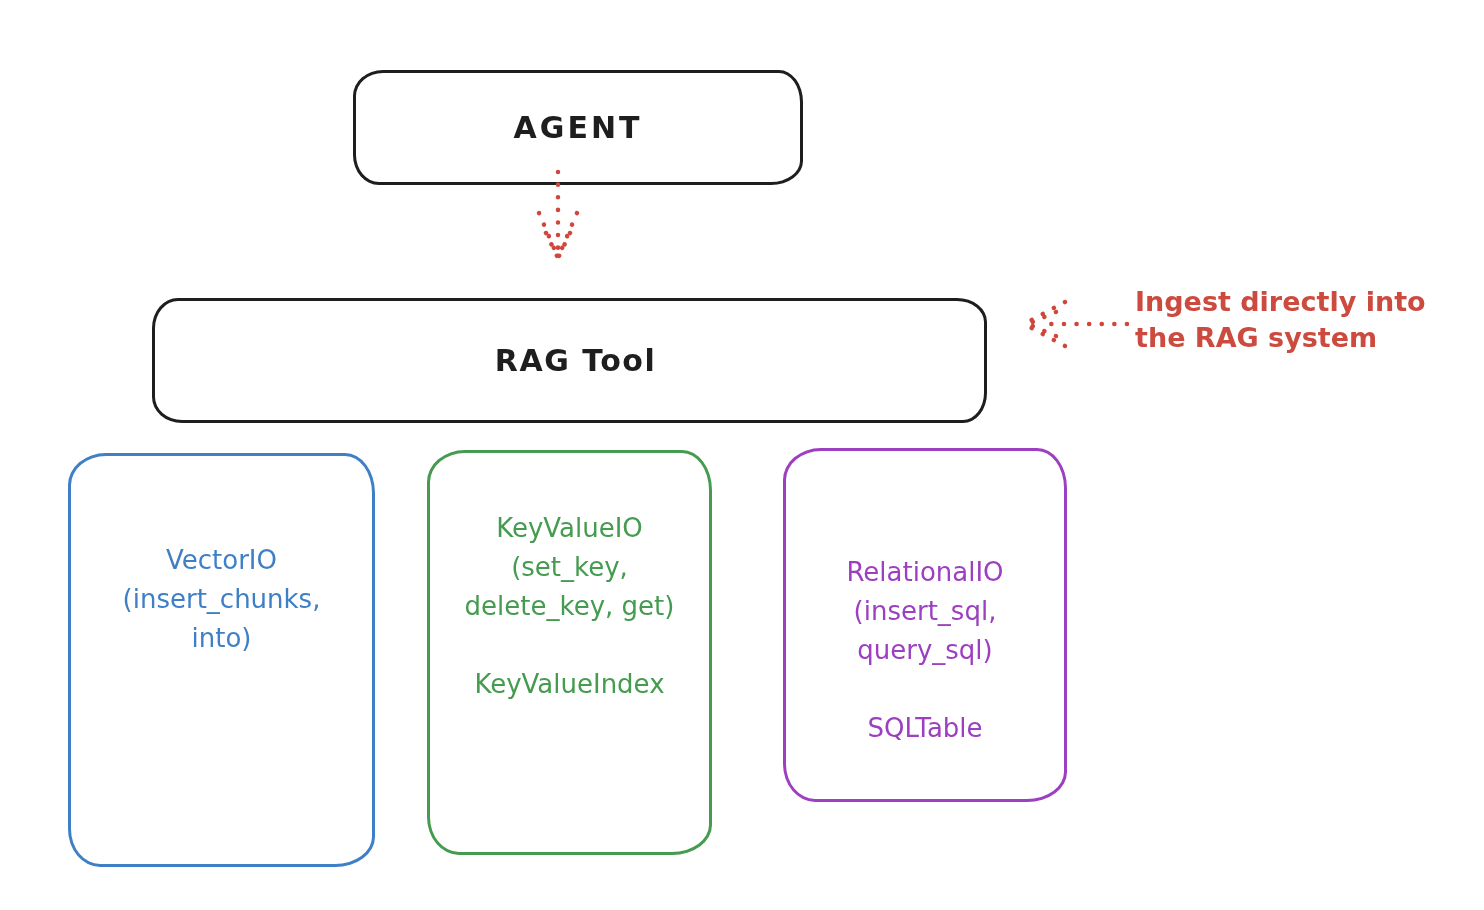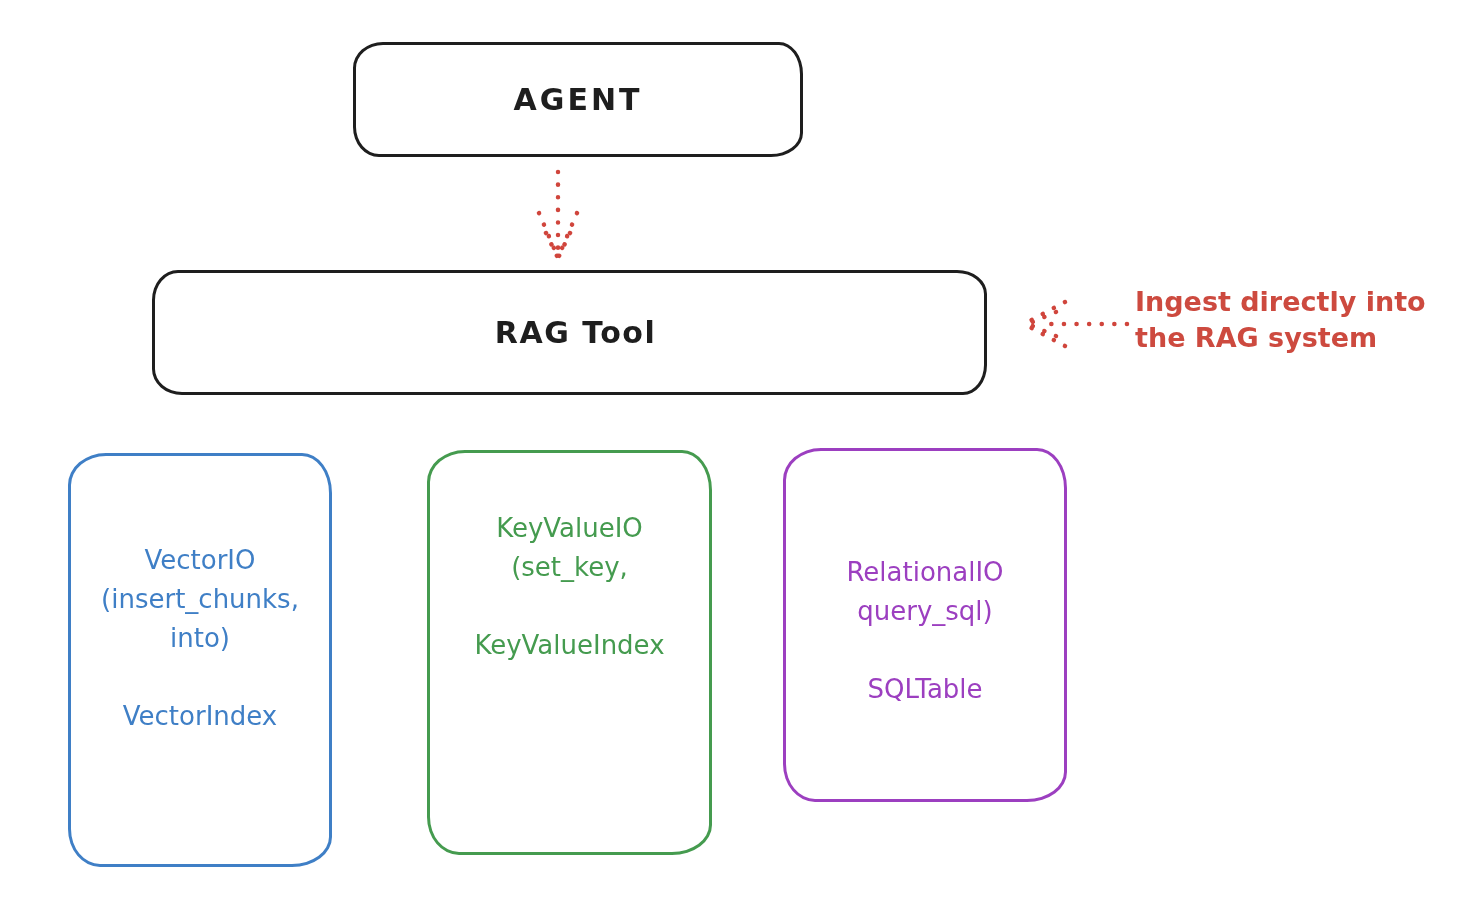--- a/index.html
+++ b/index.html
@@ -12,20 +12,21 @@
     color:#1e1e1e;
   }
   
   .node{
     position:absolute;
     border:3.5px solid #1e1e1e;
     border-radius:30px 24px 32px 26px / 26px 32px 24px 30px;
     display:flex;align-items:center;justify-content:center;
     box-sizing:border-box;
     background:#ffffff;
+    margin-top:28px;
   }
   .node-label{
     font-size:30px;
     font-weight:600;
     letter-spacing:3px;
     color:#1e1e1e;
   }
   #agent-node{left:353px;top:42px;width:450px;height:115px;}
   #rag-node{left:152px;top:270px;width:835px;height:125px;border-radius:26px 30px 24px 30px / 30px 24px 30px 26px;padding-left:12px;}
   #rag-node .node-label{letter-spacing:1.5px;}
@@ -36,21 +37,21 @@
     border-width:3.5px;border-style:solid;
     border-radius:38px 30px 40px 32px / 32px 40px 30px 38px;
     box-sizing:border-box;
     text-align:center;
     font-size:26px;
     font-weight:500;
     background:#ffffff;
   }
   .backend .fn-lines{line-height:39px;}
   .backend .index-label{margin-top:39px;line-height:39px;}
-  #backend-vector{left:68px;top:453px;width:264px;height:414px;border-color:#3f7fc6;color:#3f7fc6;padding-top:85px;}
+  #backend-vector{left:68px;top:453px;width:307px;height:414px;border-color:#3f7fc6;color:#3f7fc6;padding-top:85px;}
   #backend-keyvalue{left:427px;top:450px;width:285px;height:405px;border-color:#459b4f;color:#459b4f;padding-top:56px;}
   #backend-relational{left:783px;top:448px;width:284px;height:354px;border-color:#9c3fc0;color:#9c3fc0;padding-top:102px;}
 
   
   #ingest-annotation{
     position:absolute;
     left:1135px;top:284px;width:330px;
     text-align:left;
     font-size:27px;line-height:36px;
     font-weight:700;
@@ -99,32 +100,33 @@
     <div>Ingest directly into</div>
     <div>the RAG system</div>
   </div>
 
   <div class="backend" id="backend-vector">
     <div class="fn-lines">
       <div>VectorIO</div>
       <div>(insert_chunks,</div>
       <div>into)</div>
     </div>
-    <div class="index-label">VectorIndex</div>
   </div>
 
   <div class="backend" id="backend-keyvalue">
     <div class="fn-lines">
       <div>KeyValueIO</div>
       <div>(set_key,</div>
+      <div>delete_key, get)</div>
     </div>
     <div class="index-label">KeyValueIndex</div>
   </div>
 
   <div class="backend" id="backend-relational">
     <div class="fn-lines">
       <div>RelationalIO</div>
+      <div>(insert_sql,</div>
       <div>query_sql)</div>
     </div>
     <div class="index-label">SQLTable</div>
   </div>
 
 </div>
 
 </body></html>

